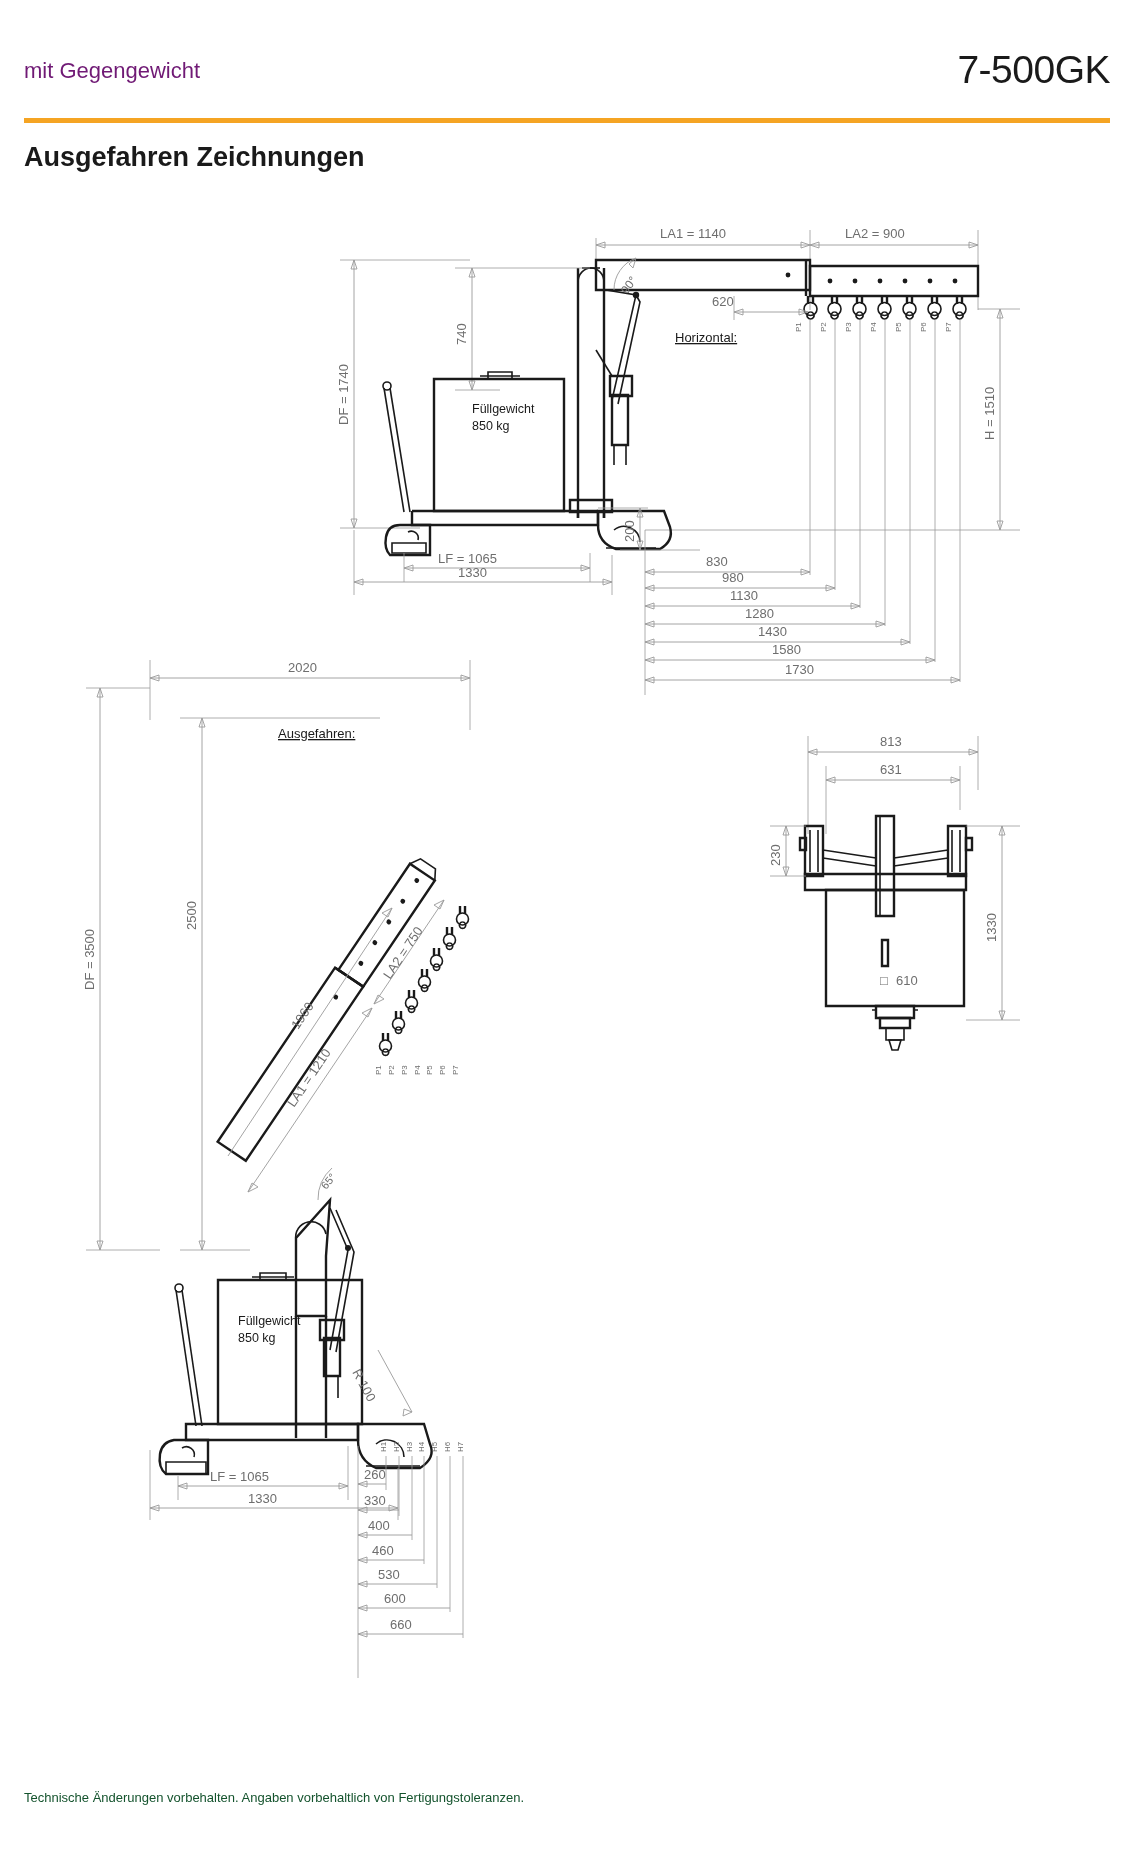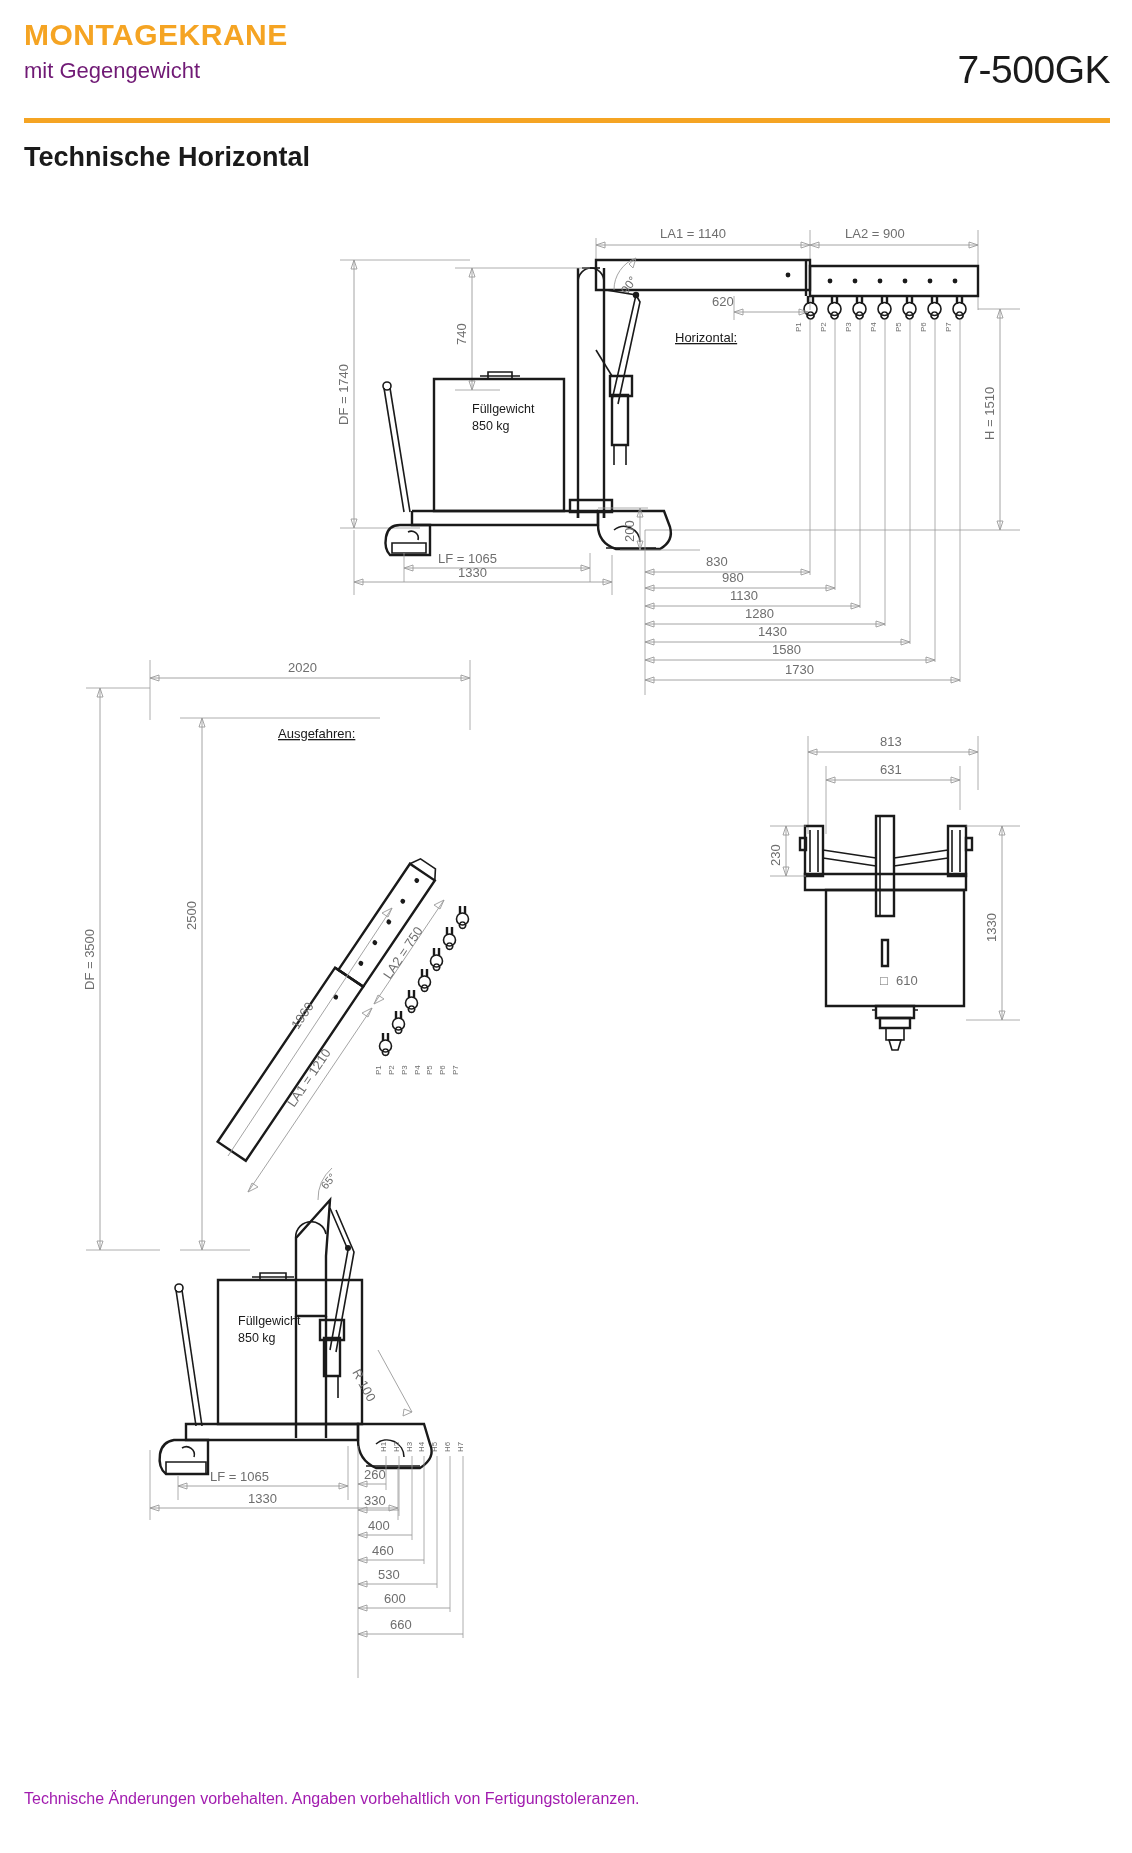--- a/index.html
+++ b/index.html
@@ -33,47 +33,46 @@
     width:1086px; height:5px; background:#f5a423;
   }
   .page-title {
     position:absolute; left:24px; top:142px;
     font-size:27px; font-weight:bold; color:#1a1a1a;
   }
 
   
   .footer {
     position:absolute; left:24px; top:1790px;
-    font-size:16px; color:#a21caf;
+    font-size:13px; color:#14532d;
   }
 
   
   .canvas { position:absolute; left:0; top:190px; width:936px; height:1600px; }
   svg.dwg { display:block; }
 
   
   .dim { font-family:"Liberation Sans", sans-serif; font-size:13px; fill:#6e6e6e; }
   .dimXS { font-family:"Liberation Sans", sans-serif; font-size:8px; fill:#6e6e6e; }
   .note { font-family:"Liberation Sans", sans-serif; font-size:12.5px; fill:#1a1a1a; }
   .noteU { font-family:"Liberation Sans", sans-serif; font-size:13px; fill:#1a1a1a; text-decoration:underline; }
   .ln { stroke:#1a1a1a; stroke-width:1.6; fill:none; }
   .ln2 { stroke:#1a1a1a; stroke-width:2.4; fill:none; }
   .ext { stroke:#9a9a9a; stroke-width:.8; fill:none; }
   .dimline { stroke:#9a9a9a; stroke-width:.9; fill:none; }
 </style>
 </head>
 <body>
 
 <div class="header">
-  <div class="hdr-cat">MONTAGEKRANE</div>
   <div class="hdr-sub">mit Gegengewicht</div>
   <div class="hdr-model">7-500GK</div>
   <div class="hdr-rule"></div>
 </div>
-<div class="page-title">Technische Horizontal</div>
+<div class="page-title">Ausgefahren Zeichnungen</div>
 
 <div class="canvas">
 <svg class="dwg" width="1132" height="1600" viewBox="0 0 1132 1600">
 
   <g>
 
     <line class="ext" x1="596" y1="48" x2="596" y2="88"></line>
     <line class="ext" x1="810" y1="40" x2="810" y2="120"></line>
     <line class="dimline" x1="596" y1="55" x2="810" y2="55"></line>
     <path class="dimline" fill="#9a9a9a" d="M596,55 l9,-3 v6 z"></path>

